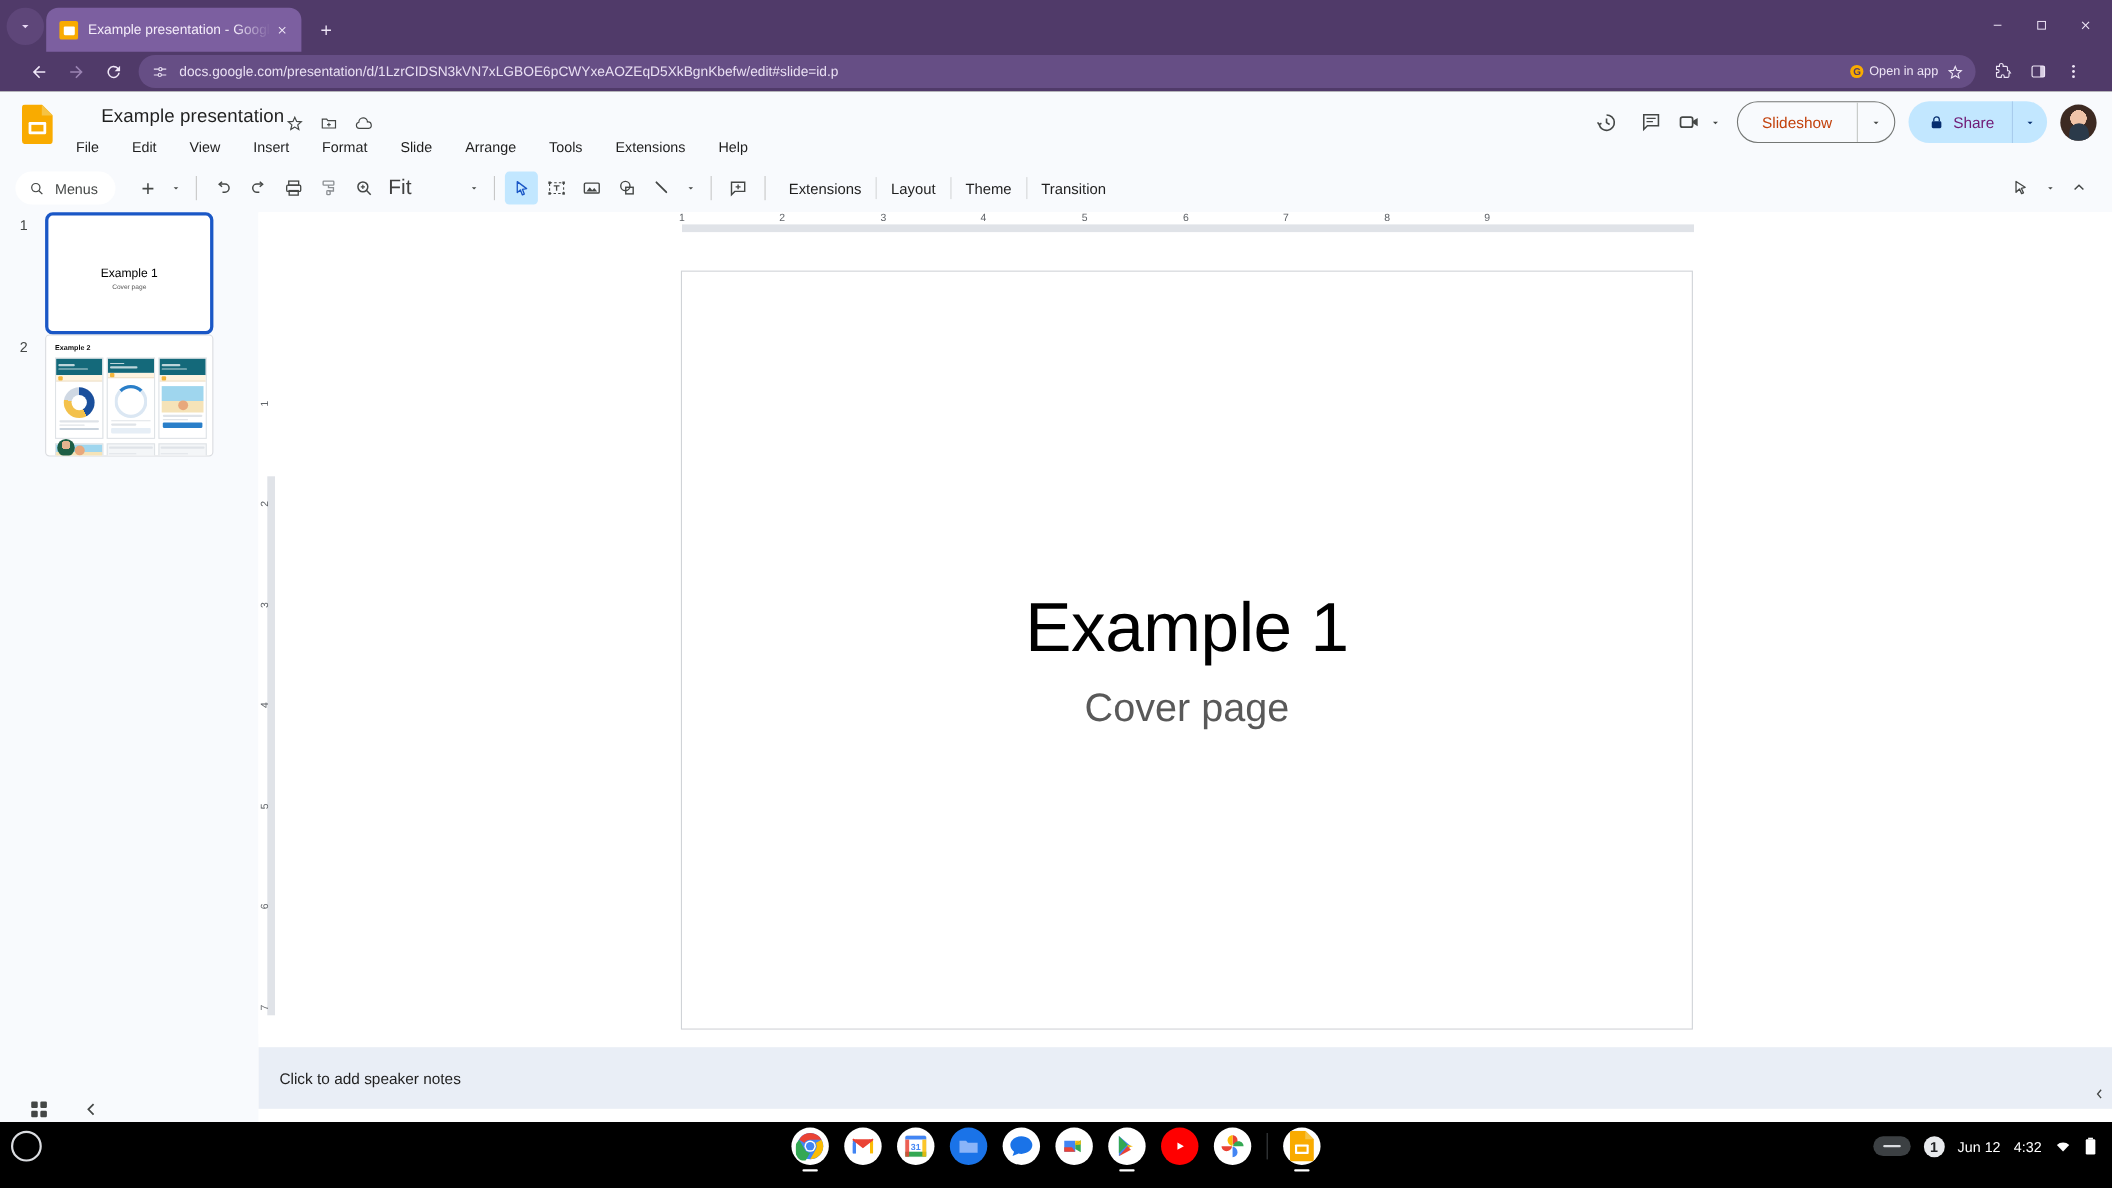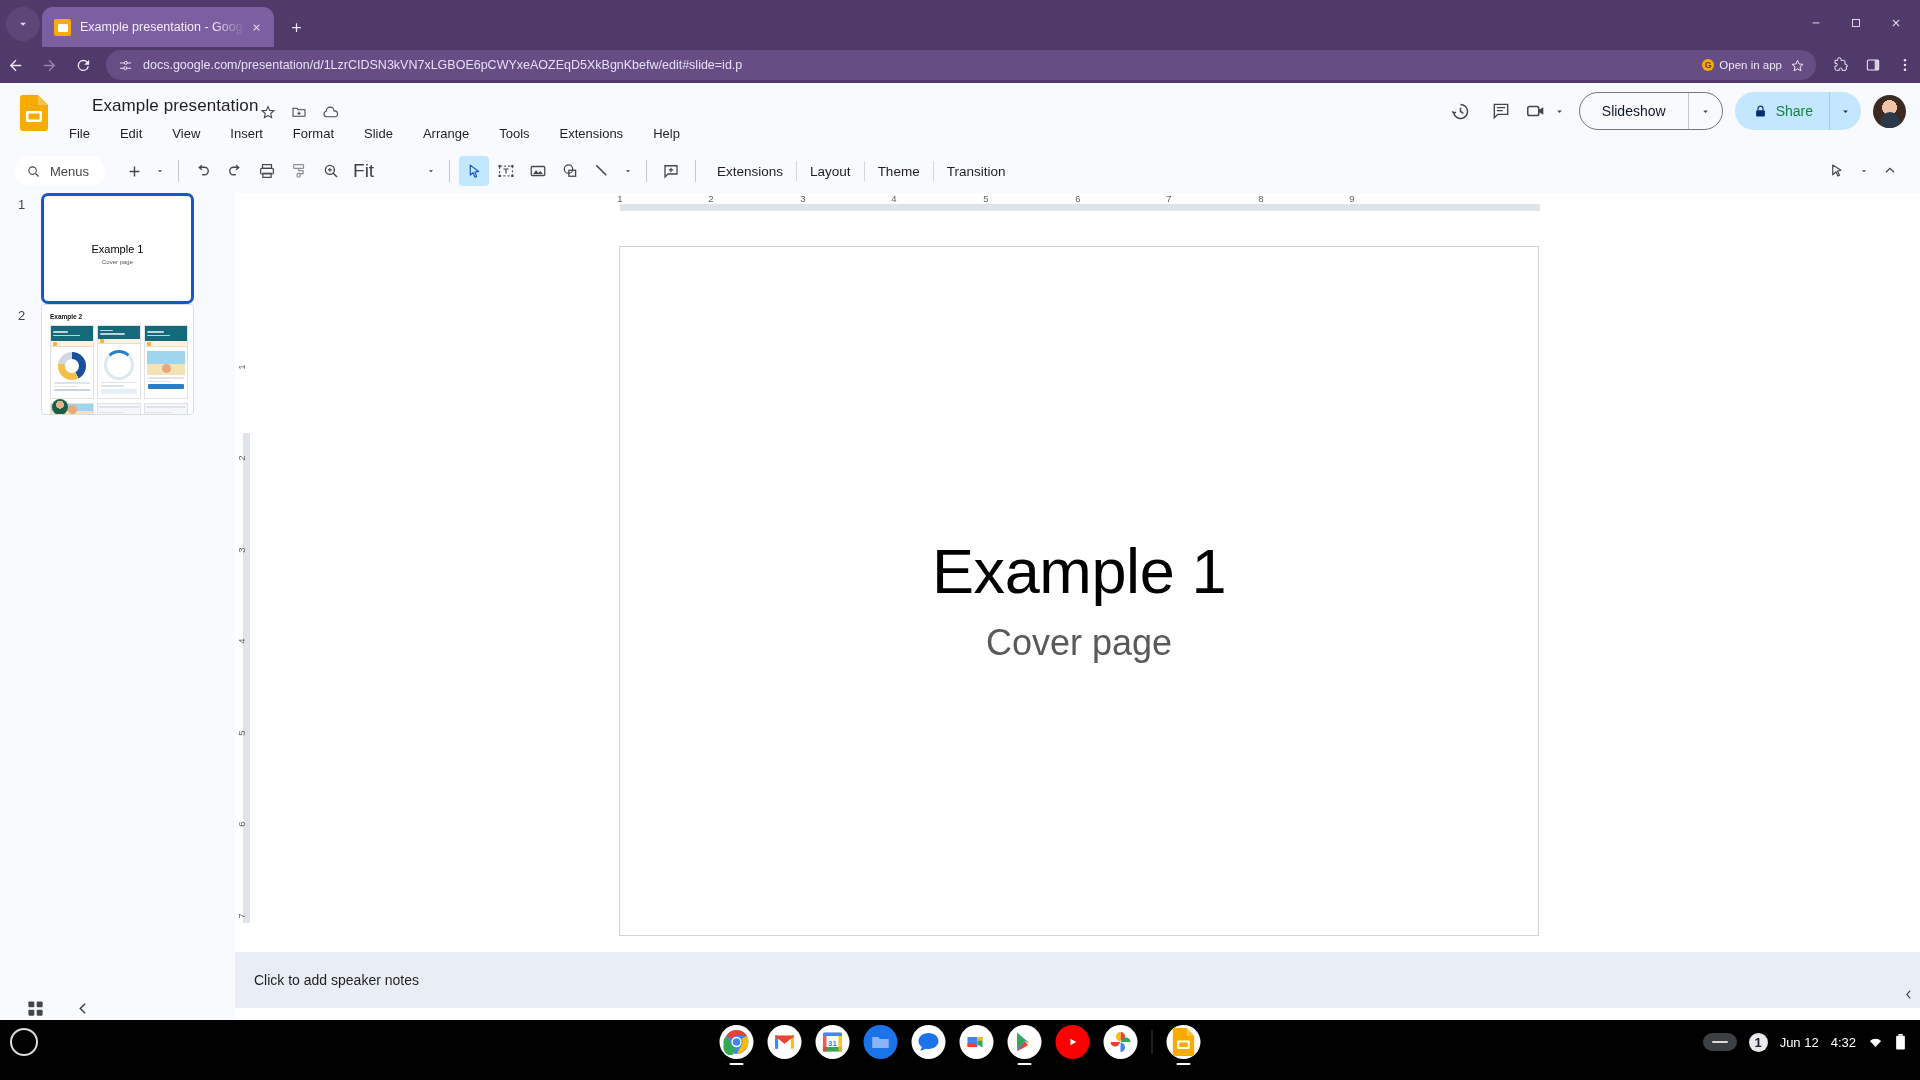--- a/index.html
+++ b/index.html
@@ -66,21 +66,21 @@
     display: flex; gap: 0;
   }
   .win-btn {
     width: 40px; height: 34px;
     display: flex; align-items: center; justify-content: center;
   }
 
   .toolbar-row {
     position: relative; height: 36px; width: 100%;
     display: flex; align-items: center;
-    padding: 0 0;
+    padding: 0 20px;
   }
   .nav-btn {
     width: 30px; height: 30px; margin-right: 4px;
     display: flex; align-items: center; justify-content: center;
     border-radius: 50%;
   }
   .omnibox {
     flex: 1; height: 30px; margin: 0 8px 0 4px;
     background: #664e85;
     border-radius: 16px;
@@ -158,36 +158,36 @@
   .slideshow-group {
     display: flex; align-items: center;
     border: 1px solid #747775;
     border-radius: 20px;
     height: 38px; margin-left: 10px;
     overflow: hidden;
   }
   .slideshow-btn {
     padding: 0 22px; height: 100%;
     display: flex; align-items: center;
-    font-size: 14px; color: #0f172a;
+    font-size: 14px; color: #c2410c;
   }
   .slideshow-caret {
     width: 34px; height: 100%;
     display: flex; align-items: center; justify-content: center;
     border-left: 1px solid #c4c7c5;
   }
   .share-group {
     display: flex; align-items: center;
     background: #c2e7ff; border-radius: 20px;
     height: 38px; margin-left: 12px; overflow: hidden;
   }
   .share-btn {
     display: flex; align-items: center; gap: 8px;
     padding: 0 16px 0 18px; height: 100%;
-    font-size: 14px; color: #15803d; font-weight: 500;
+    font-size: 14px; color: #701a75; font-weight: 500;
   }
   .share-caret {
     width: 32px; height: 100%;
     display: flex; align-items: center; justify-content: center;
     border-left: 1px solid #a8cced;
   }
   .avatar {
     width: 33px; height: 33px; border-radius: 50%;
     margin-left: 12px; overflow: hidden;
     background: radial-gradient(circle at 50% 38%, #f0c4a8 0 28%, #3d2a22 29% 100%);

